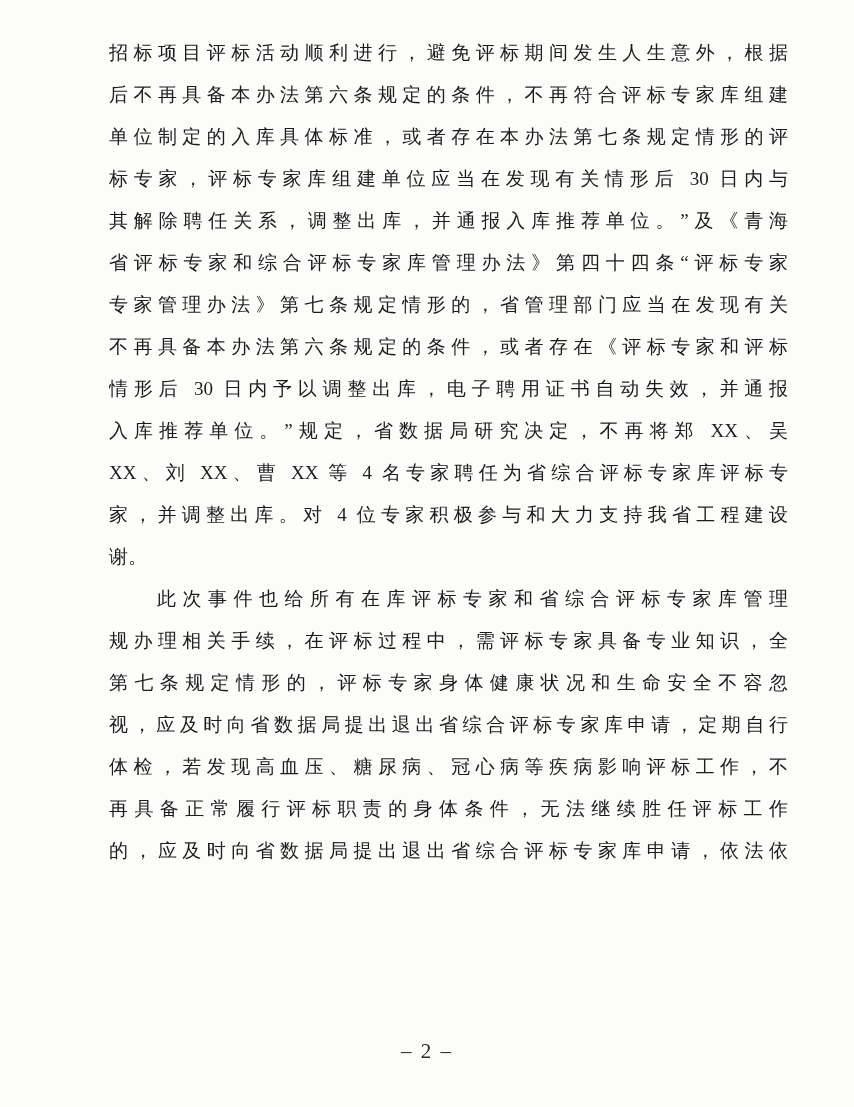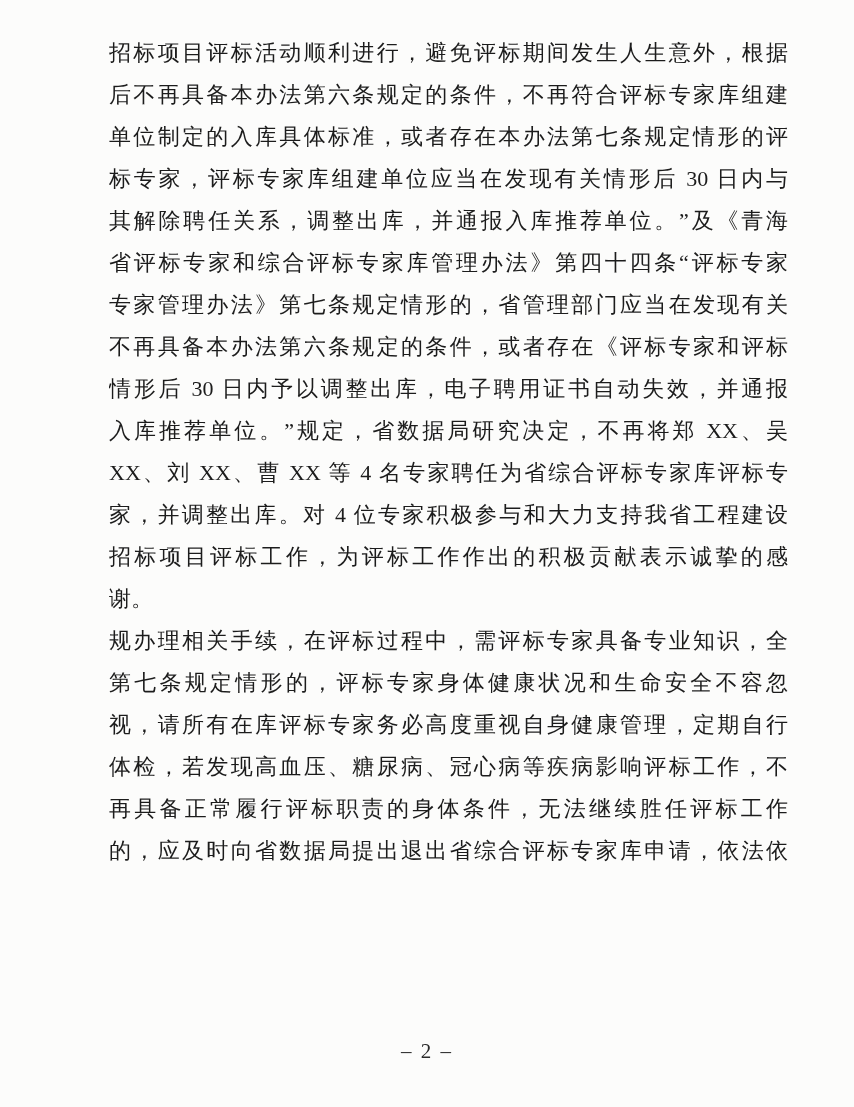--- a/index.html
+++ b/index.html
@@ -22,21 +22,21 @@
     top: 32px;
     width: 679px;
   }
   .para {
     margin: 0;
     padding: 0;
   }
   .line {
     height: 42px;
     line-height: 42px;
-    font-size: 22px;
+    font-size: 19px;
     text-align: justify;
     text-align-last: justify;
     overflow: hidden;
     white-space: normal;
   }
   .line.indent {
     padding-left: 48px;
   }
   .line.nojust {
     text-align: left;
@@ -66,26 +66,26 @@
         <div class="line">单位制定的入库具体标准，或者存在本办法第七条规定情形的评</div>
         <div class="line">标专家，评标专家库组建单位应当在发现有关情形后 30 日内与</div>
         <div class="line">其解除聘任关系，调整出库，并通报入库推荐单位。”及《青海</div>
         <div class="line">省评标专家和综合评标专家库管理办法》第四十四条“评标专家</div>
         <div class="line">专家管理办法》第七条规定情形的，省管理部门应当在发现有关</div>
         <div class="line">不再具备本办法第六条规定的条件，或者存在《评标专家和评标</div>
         <div class="line">情形后 30 日内予以调整出库，电子聘用证书自动失效，并通报</div>
         <div class="line">入库推荐单位。”规定，省数据局研究决定，不再将郑 XX、吴</div>
         <div class="line">XX、刘 XX、曹 XX 等 4 名专家聘任为省综合评标专家库评标专</div>
         <div class="line">家，并调整出库。对 4 位专家积极参与和大力支持我省工程建设</div>
-        <div class="line">招标项目评标工作，为评标工作作出的积极贡献表示诚挚的感</div>
         <div class="line nojust">谢。</div>
       </div>
       <div class="para">
+        <div class="line indent">此次事件也给所有在库评标专家和省综合评标专家库管理</div>
         <div class="line">规办理相关手续，在评标过程中，需评标专家具备专业知识，全</div>
         <div class="line">第七条规定情形的，评标专家身体健康状况和生命安全不容忽</div>
-        <div class="line">视，请所有在库评标专家务必高度重视自身健康管理，定期自行</div>
+        <div class="line">视，应及时向省数据局提出退出省综合评标专家库申请，定期自行</div>
         <div class="line">体检，若发现高血压、糖尿病、冠心病等疾病影响评标工作，不</div>
         <div class="line">再具备正常履行评标职责的身体条件，无法继续胜任评标工作</div>
         <div class="line">的，应及时向省数据局提出退出省综合评标专家库申请，依法依</div>
       </div>
     </div>
   <div class="page-number">– 2 –</div>
 </div>
 
 </body></html>

